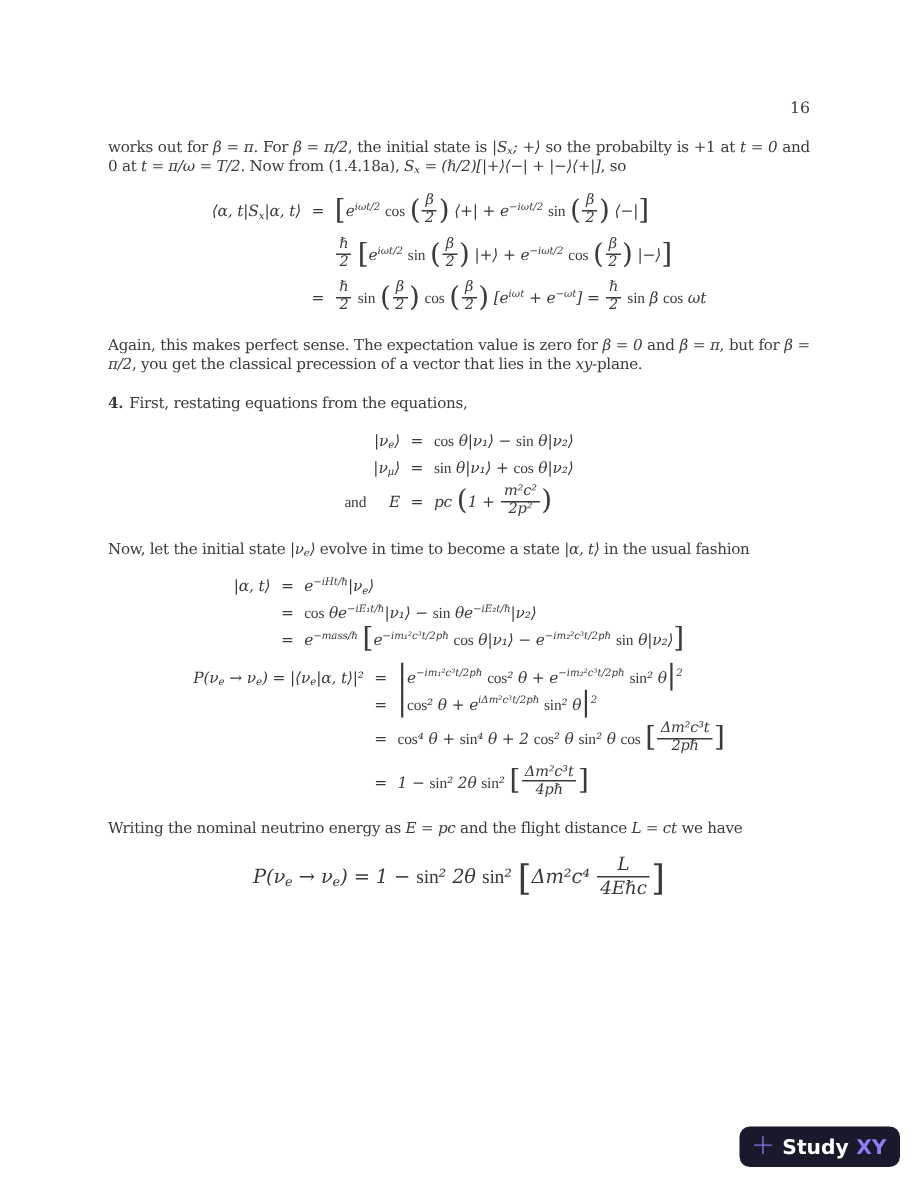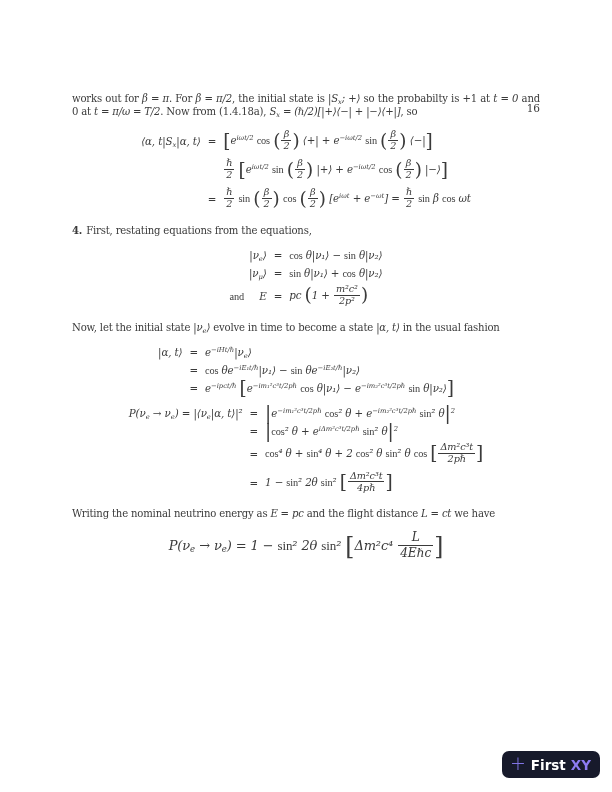--- a/index.html
+++ b/index.html
@@ -8,21 +8,20 @@
     width: 612px; height: 792px;
     background: #ffffff;
     position: relative; overflow: hidden;
     color: var(--text-color, #3a3a3a);
   }
   .page { position: absolute; inset: 0; padding: 92px 72px 0 72px; }
   .pageno {
     position: absolute; top: 66px; right: 72px;
     font-family: "DejaVu Serif", "Liberation Serif", serif;
     font-size: 10.5px;
-    margin-top: 36px;
   }
   .para {
     font-family: "DejaVu Serif", "Liberation Serif", serif;
     font-size: 10.1px; line-height: 13px; letter-spacing: -0.18px;
     text-align: justify; margin: 0 0 9px 0;
   }
   .item { margin-top: 13px; }
   .item .num { font-weight: bold; }
   .item .item-text { margin-left: 4px; }
   .it { font-style: italic; }
@@ -121,20 +120,21 @@
           <span class="fd">2</span>
         </span><span class="bigd">)</span> <span class="rm">cos</span> <span class="bigd">(</span><span class="frac">
           <span class="fn">β</span>
           <span class="fd">2</span>
         </span><span class="bigd">)</span> [e<span class="sup">iωt</span> + e<span class="sup">−ωt</span>] = <span class="frac">
           <span class="fn">ℏ</span>
           <span class="fd">2</span>
         </span> <span class="rm">sin</span> β <span class="rm">cos</span> ωt</span>
     </div>
 
+  <p class="para">Again, this makes perfect sense. The expectation value is zero for <span class="it">β = 0</span> and <span class="it">β = π</span>, but for <span class="it">β = π/2</span>, you get the classical precession of a vector that lies in the <span class="it">xy</span>-plane.</p>
 
   <p class="para item"><b class="num">4.</b><span class="item-text">First, restating equations from the equations,</span></p>
 
   <div class="eqblock">
       <span class="lhs">|ν<span class="sub">e</span>⟩</span>
       <span class="rel">=</span>
       <span class="rhs"><span class="rm">cos</span> θ|ν₁⟩ − <span class="rm">sin</span> θ|ν₂⟩</span>
       <span class="lhs">|ν<span class="sub">μ</span>⟩</span>
       <span class="rel">=</span>
       <span class="rhs"><span class="rm">sin</span> θ|ν₁⟩ + <span class="rm">cos</span> θ|ν₂⟩</span>
@@ -150,21 +150,21 @@
 
   <div class="eqblock">
       <span class="lhs">|α, t⟩</span>
       <span class="rel">=</span>
       <span class="rhs">e<span class="sup">−iHt/ℏ</span>|ν<span class="sub">e</span>⟩</span>
       <span class="lhs"></span>
       <span class="rel">=</span>
       <span class="rhs"><span class="rm">cos</span> θe<span class="sup">−iE₁t/ℏ</span>|ν₁⟩ − <span class="rm">sin</span> θe<span class="sup">−iE₂t/ℏ</span>|ν₂⟩</span>
       <span class="lhs"></span>
       <span class="rel">=</span>
-      <span class="rhs">e<span class="sup">−ipct/ℏ</span> <span class="bigd">[</span>e<span class="sup">−im₁²c³t/2pℏ</span> <span class="rm">cos</span> θ|ν₁⟩ − e<span class="sup">−im₂²c³t/2pℏ</span> <span class="rm">sin</span> θ|ν₂⟩<span class="bigd">]</span></span>
+      <span class="rhs">e<span class="sup">−mass/ℏ</span> <span class="bigd">[</span>e<span class="sup">−im₁²c³t/2pℏ</span> <span class="rm">cos</span> θ|ν₁⟩ − e<span class="sup">−im₂²c³t/2pℏ</span> <span class="rm">sin</span> θ|ν₂⟩<span class="bigd">]</span></span>
     </div>
 
 
   <div class="eqblock">
       <span class="lhs">P(ν<span class="sub">e</span> → ν<span class="sub">e</span>) = |⟨ν<span class="sub">e</span>|α, t⟩|²</span>
       <span class="rel">=</span>
       <span class="rhs"><span class="bigd">|</span>e<span class="sup">−im₁²c³t/2pℏ</span> <span class="rm">cos</span>² θ + e<span class="sup">−im₂²c³t/2pℏ</span> <span class="rm">sin</span>² θ<span class="bigd">|</span><span class="sup">2</span></span>
       <span class="lhs"></span>
       <span class="rel">=</span>
       <span class="rhs"><span class="bigd">|</span><span class="rm">cos</span>² θ + e<span class="sup">iΔm²c³t/2pℏ</span> <span class="rm">sin</span>² θ<span class="bigd">|</span><span class="sup">2</span></span>
@@ -185,16 +185,16 @@
   <p class="para">Writing the nominal neutrino energy as <span class="it">E = pc</span> and the flight distance <span class="it">L = ct</span> we have</p>
 
   <div class="eqcenter">P(ν<span class="sub">e</span> → ν<span class="sub">e</span>) = 1 − <span class="rm">sin</span>² 2θ <span class="rm">sin</span>² <span class="bigd">[</span>Δm²c⁴ <span class="frac">
         <span class="fn">L</span>
         <span class="fd">4Eℏc</span>
       </span><span class="bigd">]</span></div>
 
 
   <div class="logo">
     <span class="plus">+</span>
-    <span class="t1">First</span>
+    <span class="t1">Study</span>
       <span class="t2">XY</span>
   </div>
 </div>
 
 </body></html>

